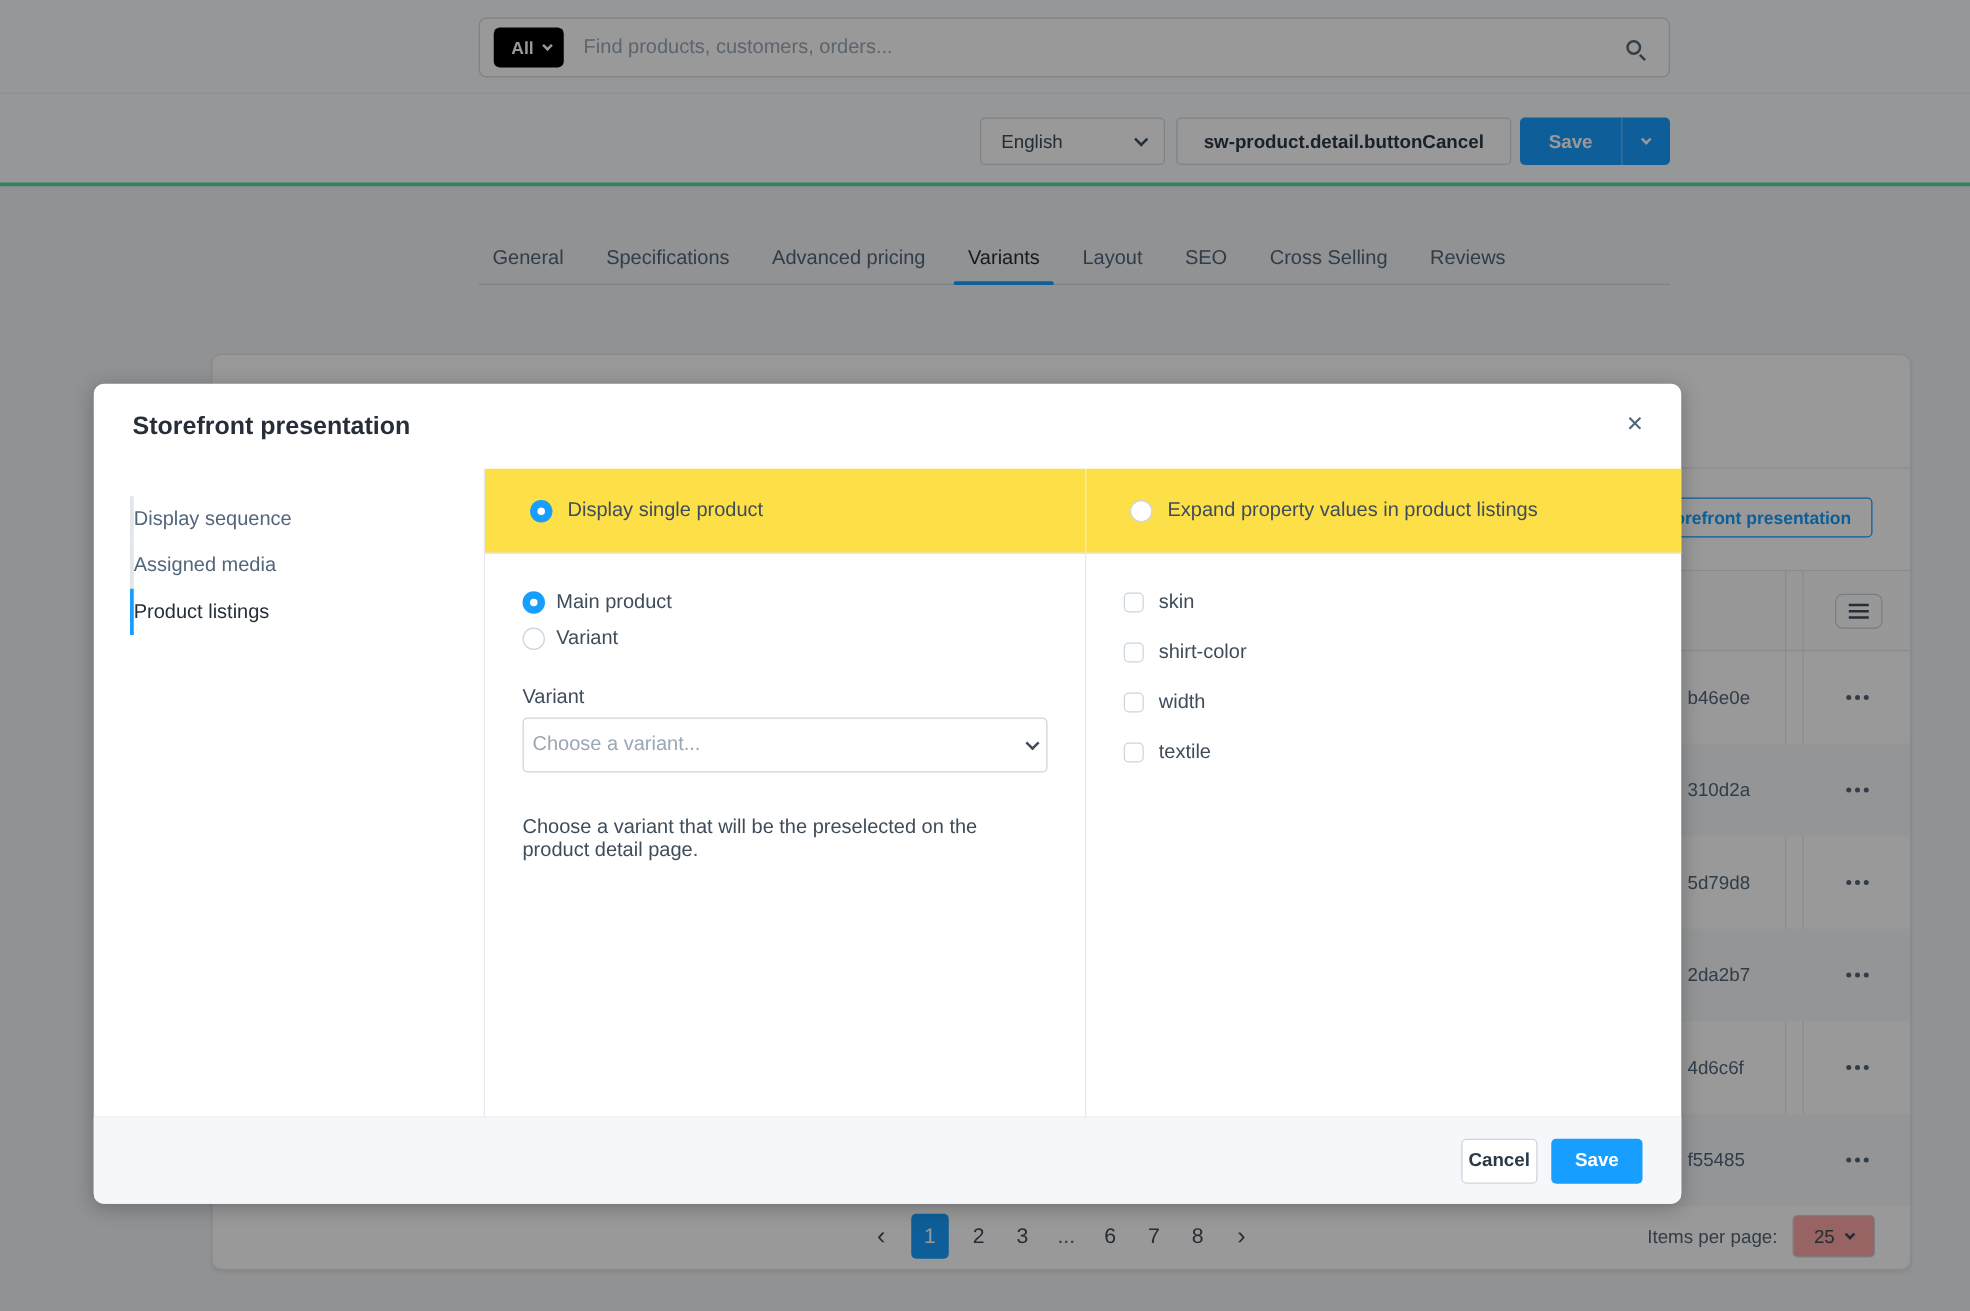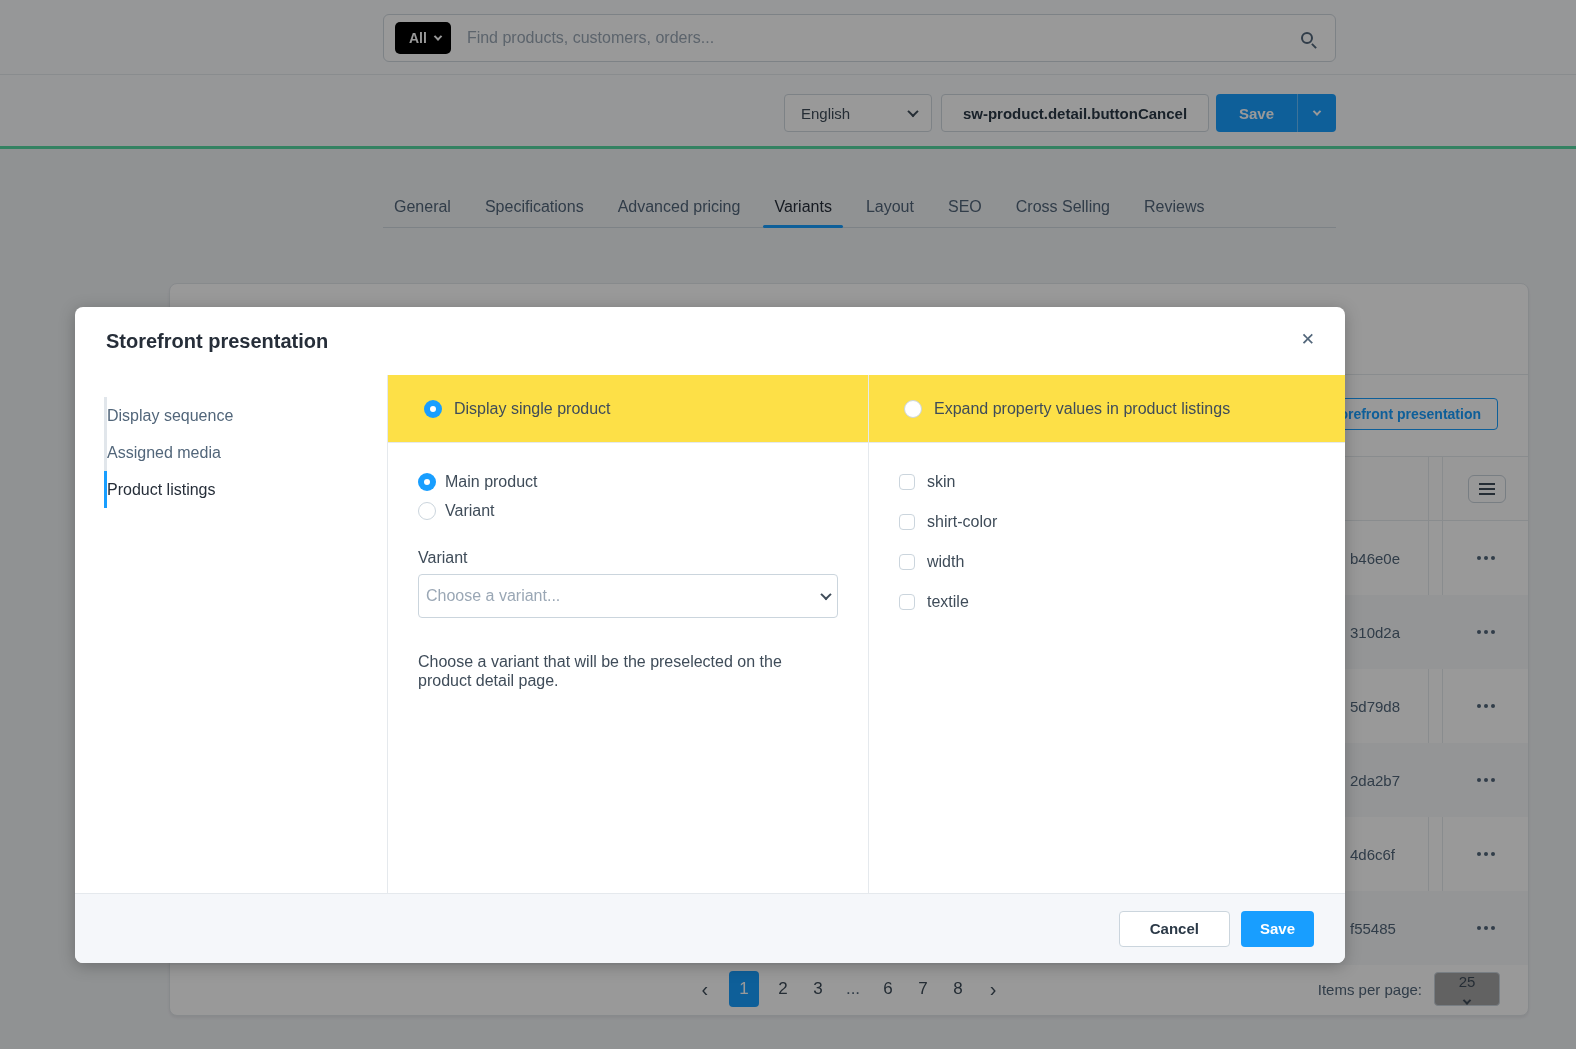--- a/index.html
+++ b/index.html
@@ -54,21 +54,21 @@
   .grow .ctx { position:absolute; left:1272px; top:0; width:88px; height:74px; display:flex; align-items:center; justify-content:center; cursor:pointer; }
   .dots { width:4px; height:4px; border-radius:50%; background:#52667a; box-shadow:7px 0 0 #52667a, -7px 0 0 #52667a; }
 
   
   .pager { position:absolute; left:0; bottom:0; width:100%; height:52px; display:flex; align-items:center; justify-content:center; gap:13px; }
   .pg { min-width:22px; height:36px; display:flex; align-items:center; justify-content:center; font-size:17px; color:#3e4c59; cursor:pointer; border-radius:4px; padding:0 4px; }
   .pg.active { background:#189eff; color:#fff; min-width:30px; }
   .pg.arrow { font-size:20px; color:#3e4c59; }
   .pg.gap { cursor:default; color:#52667a; }
   .perpage { position:absolute; right:28px; bottom:8px; height:36px; display:flex; align-items:center; gap:12px; font-size:15px; color:#52667a; }
-  .perpage .sel { width:66px; height:34px; border:1px solid #c9d2da; border-radius:4px; background:#a3a3a3; display:flex; align-items:center; justify-content:center; gap:9px; font-size:15px; color:#3f4c59; cursor:pointer;flex-direction:column; }
+  .perpage .sel { width:66px; height:34px; border:1px solid #c9d2da; border-radius:4px; background:#fca5a5; display:flex; align-items:center; justify-content:center; gap:9px; font-size:15px; color:#3f4c59; cursor:pointer; }
 
   
   .overlay { position:absolute; inset:0; background:rgba(0,0,0,0.40); z-index:50; }
   .modal { position:absolute; left:75px; top:307px; width:1270px; height:656px; background:#fff; border-radius:8px; box-shadow:0 3px 16px rgba(0,0,0,0.25); z-index:100; }
   .m-head { position:absolute; left:0; top:0; width:100%; height:68px; display:flex; align-items:center; }
   .m-title { margin-left:31px; font-size:20px; font-weight:bold; color:#262e39; }
   .m-close { position:absolute; right:30px; top:24px; font-size:17px; color:#52667a; cursor:pointer; line-height:1; }
   .m-body { position:absolute; left:0; top:68px; right:0; bottom:70px; display:flex; }
   .m-col-left { width:313px; border-right:1px solid #e5e9ed; padding-top:22px; }
   .m-col-mid { width:481px; border-right:1px solid #e5e9ed; }
@@ -95,21 +95,21 @@
   .select-box .ph { font-size:16px; color:#9aa7b5; }
   .helper { margin-top:34px; width:402px; font-size:16px; line-height:19px; color:#3f4c59; }
 
   .cb-rows { padding:30px 0 0 30px; }
   .cb-row { display:flex; align-items:center; gap:12px; margin-bottom:22px; }
   .checkbox { width:16px; height:16px; border:1px solid #cbd5dd; border-radius:4px; background:#fff; flex:none; cursor:pointer; }
   .cblabel { font-size:16px; color:#3f4c59; }
 
   .m-foot { position:absolute; left:0; bottom:0; width:100%; height:70px; background:#f5f7fa; border-top:1px solid #e5e9ed; border-radius:0 0 8px 8px; display:flex; align-items:center; justify-content:flex-end; padding-right:31px; gap:11px; }
   .btn { height:36px; border-radius:4px; font-size:15px; font-weight:bold; display:flex; align-items:center; justify-content:center; cursor:pointer; font-family:inherit; }
-  .btn.ghost { background:#fff; border:1px solid #cbd5dd; color:#2b3947; padding:0 30px; }
+  .btn.ghost { background:#fff; border:1px solid #cbd5dd; color:#2b3947; padding:0 5px; }
   .btn.primary { background:#189eff; border:0; color:#fff; padding:0 19px; }
 </style>
 </head>
 <body>
 
 <div class="page">
 
   <div class="topbar">
     <div class="searchbox">
       <div class="all-chip">

